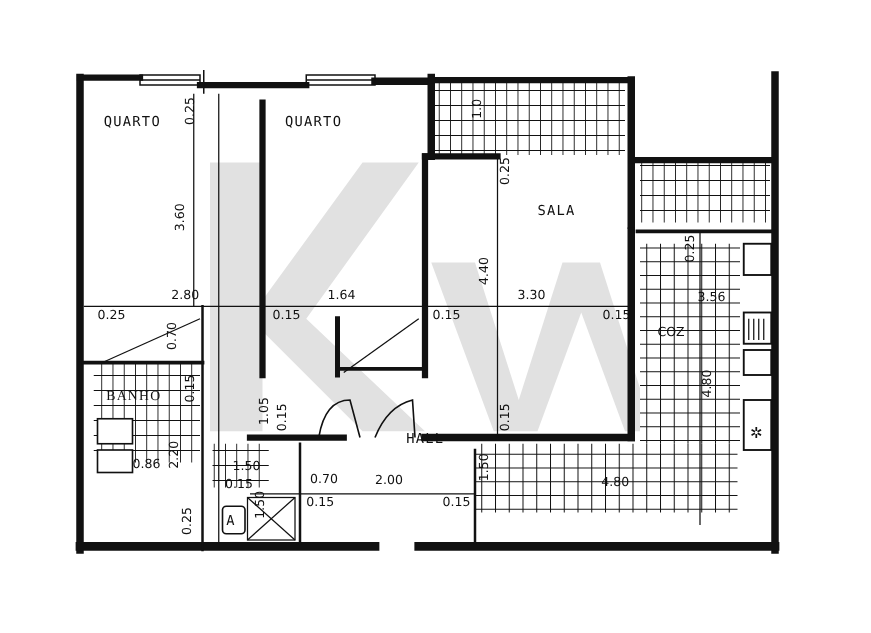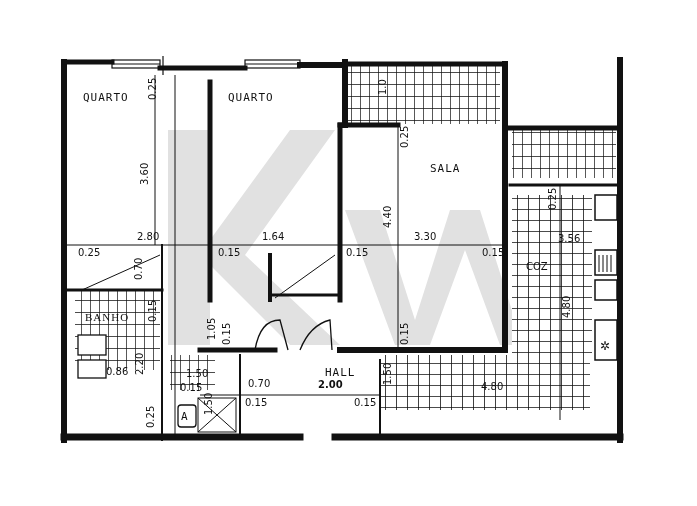--- a/index.html
+++ b/index.html
@@ -119,37 +119,37 @@
       <line x1="198" y1="398" x2="236" y2="432"></line>
       <line x1="236" y1="398" x2="198" y2="432"></line>
     </g>
   </svg>
 
   
   <span class="lbl" style="left:83px;top:92px;">QUARTO</span>
   <span class="lbl" style="left:228px;top:92px;">QUARTO</span>
   <span class="lbl" style="left:430px;top:163px;text-align:center;">SALA</span>
   <span class="lbl" style="left:85px;top:312px;font-family:Liberation Serif, serif;">BANHO</span>
-  <span class="lbl" style="left:325px;top:367px;">HALL</span>
+  <span class="lbl" style="left:325px;top:345px;">HALL</span>
   <span class="lbl" style="left:181px;top:411px;">A</span>
 
   
   <span class="dim" style="left:137px;top:232px;">2.80</span>
   <span class="dim" style="left:262px;top:232px;">1.64</span>
   <span class="dim" style="left:414px;top:232px;text-align:center;">3.30</span>
   <span class="dim" style="left:78px;top:248px;">0.25</span>
   <span class="dim" style="left:218px;top:248px;">0.15</span>
   <span class="dim" style="left:346px;top:248px;">0.15</span>
   <span class="dim" style="left:482px;top:248px;">0.15</span>
   <span class="dim" style="left:106px;top:367px;">0.86</span>
   <span class="dim" style="left:186px;top:369px;">1.50</span>
   <span class="dim" style="left:180px;top:383px;">0.15</span>
   <span class="dim" style="left:248px;top:379px;">0.70</span>
   <span class="dim" style="left:245px;top:398px;">0.15</span>
-  <span class="dim" style="left:318px;top:380px;font-weight:bold;">2.00</span>
+  <span class="dim" style="left:300px;top:380px;">2.00</span>
   <span class="dim" style="left:354px;top:398px;">0.15</span>
   <span class="dim" style="left:481px;top:382px;">4.80</span>
   <span class="dim" style="left:558px;top:234px;">3.56</span>
   <span class="dim" style="left:526px;top:218px;margin-top:44px;">COZ</span>
 
   
   <span class="dim vert" style="left:148px;top:100px;">0.25</span>
   <span class="dim vert" style="left:140px;top:185px;">3.60</span>
   <span class="dim vert" style="left:134px;top:280px;">0.70</span>
   <span class="dim vert" style="left:378px;top:95px;">1.0</span>

